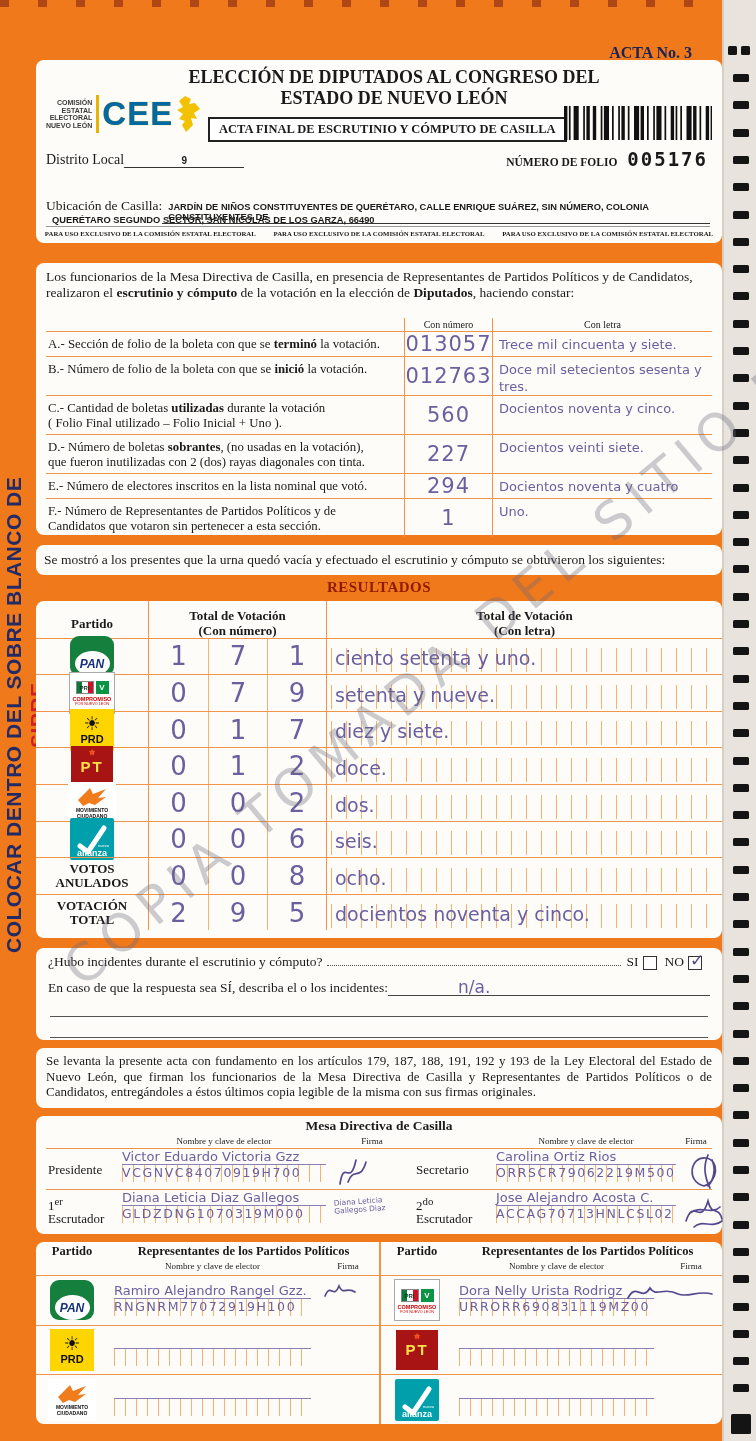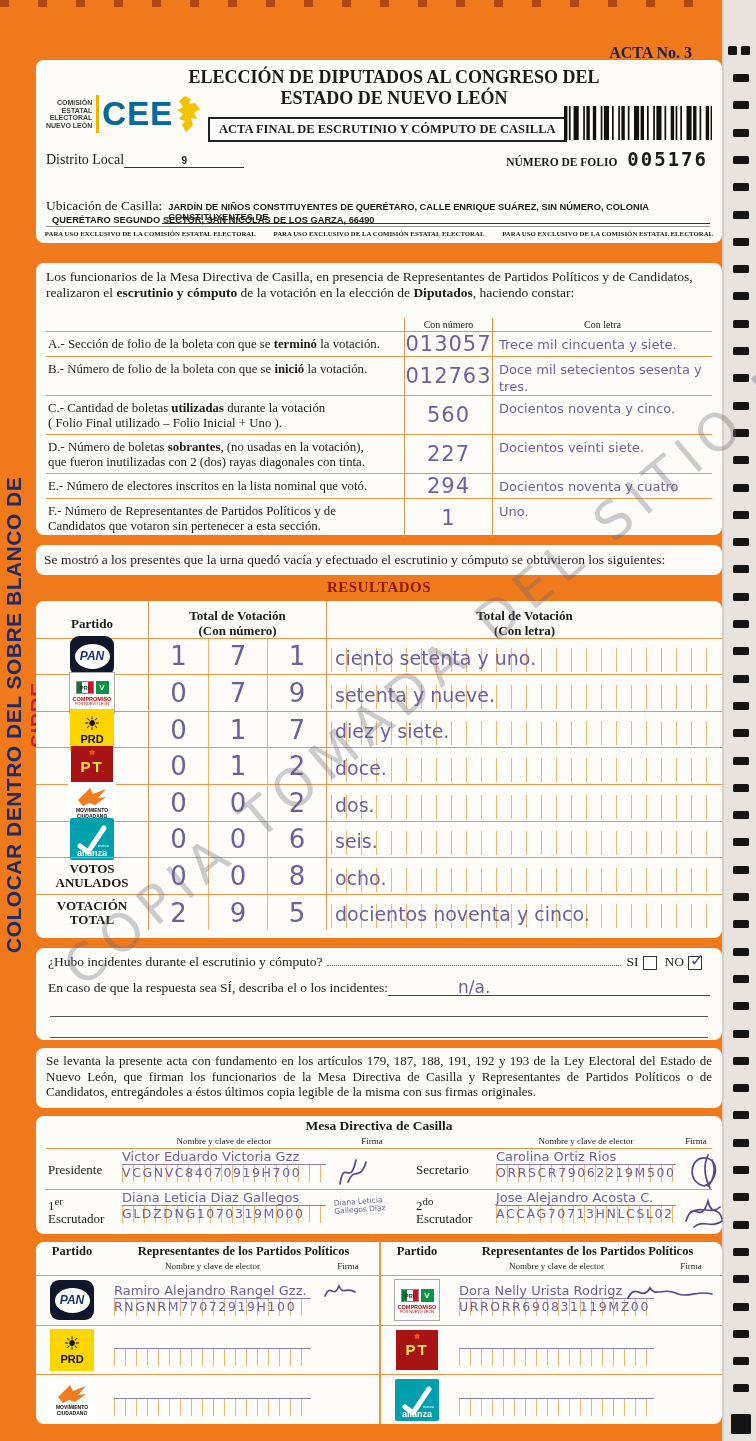--- a/index.html
+++ b/index.html
@@ -75,21 +75,21 @@
   .dig{border-left:1px solid #f6b26f;display:flex;align-items:center;justify-content:center;
     font-size:26px;}
   .digits .dig:first-child{border-left:none;}
   .comb{position:absolute;left:4px;right:4px;bottom:2px;height:24px;
     background-image:repeating-linear-gradient(90deg,#f6b26f 0,#f6b26f 1px,transparent 1px,transparent 15px);}
   .rlet{position:absolute;left:8px;bottom:5px;font-size:19px;white-space:nowrap;}
   .plab{font-weight:bold;font-size:13px;line-height:14px;text-align:center;}
   
   .plogo{display:flex;align-items:center;justify-content:center;flex-direction:column;
     font-family:"Liberation Sans",sans-serif;}
-  .pan{width:44px;height:40px;background:#0f172a;border-radius:9px;}
+  .pan{width:44px;height:40px;background:#15803d;border-radius:9px;justify-content:flex-end;}
   .panoval{width:35px;height:25px;background:#fff;border-radius:50%;display:flex;align-items:center;
     justify-content:center;color:#16307c;font-weight:bold;font-style:italic;font-size:12px;}
   .pri{width:46px;height:42px;background:#fff;border:1px solid #aaa;padding-top:2px;}
   .pritop{display:flex;gap:2px;}
   .priflag{width:18px;height:13px;background:linear-gradient(90deg,#0b7a3b 0 33%,#fff 33% 66%,#ce1126 66%);
     color:#0b3a1f;font-size:6px;font-weight:bold;text-align:center;line-height:13px;border:.5px solid #888;}
   .verde{width:13px;height:13px;background:#0b9444;color:#fff;font-size:8px;font-weight:bold;
     text-align:center;line-height:13px;}
   .pricomp{color:#cc0000;font-size:5.5px;font-weight:bold;margin-top:2px;}
   .prinl{color:#cc0000;font-size:3.8px;}

